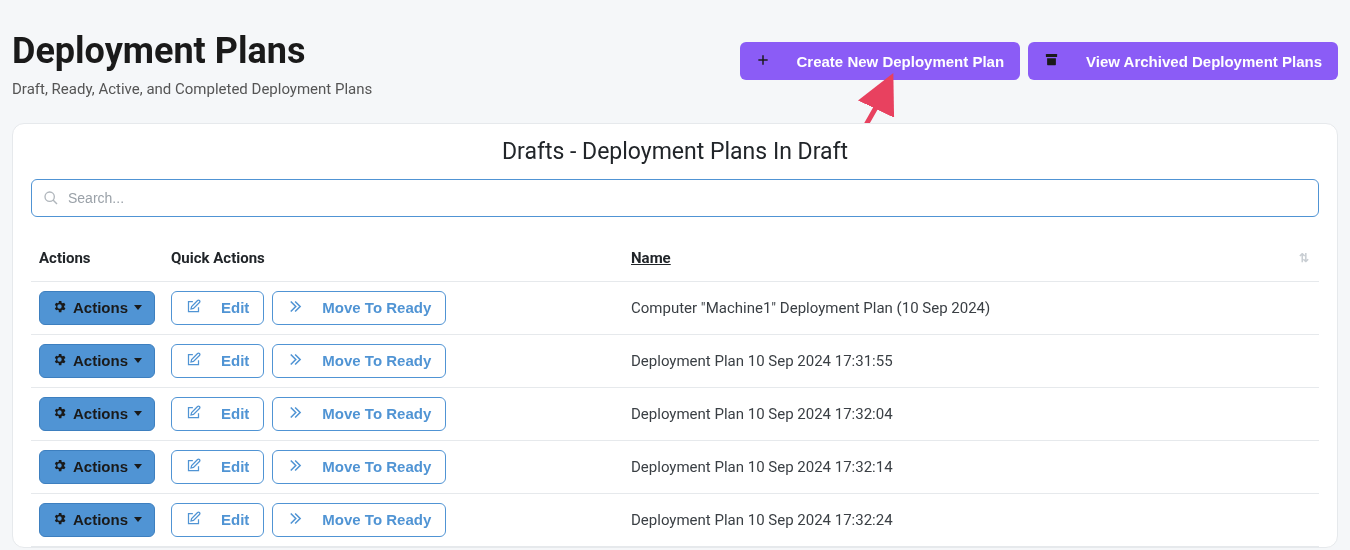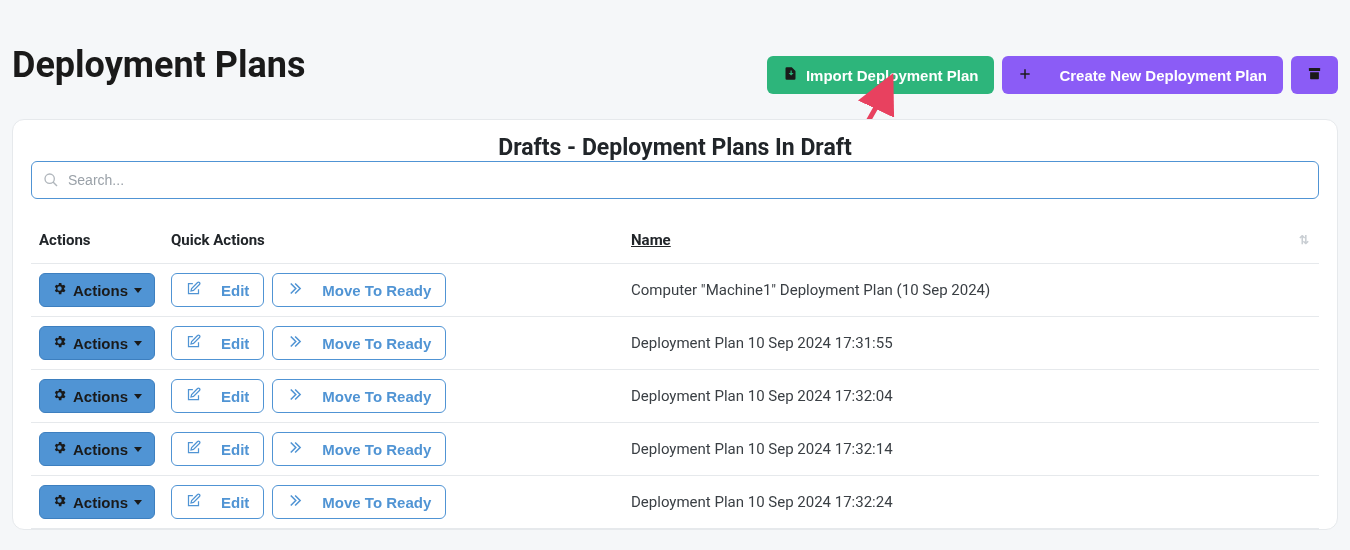--- a/index.html
+++ b/index.html
@@ -8,21 +8,21 @@
   background: #f5f7f9;
   width: 1350px;
   height: 550px;
   overflow: hidden;
   color: #212529;
 }
 .header {
   display: flex;
   justify-content: space-between;
   align-items: flex-start;
-  padding: 46px 12px 15px 12px;
+  padding: 32px 12px 15px 12px;
 }
 .title-block { display: flex; flex-direction: column; }
 .page-title { font-size: 36px; font-weight: 700; color: #1a1a1a; line-height: 1.1; }
 .page-subtitle { font-size: 15px; color: #555; margin-top: 8px; }
 .btn-row { display: flex; gap: 8px; margin-top: 10px; }
 .btn {
   display: inline-flex; align-items: center; gap: 8px;
   padding: 10px 16px; border: none; border-radius: 6px;
   font-size: 15px; font-weight: 600; cursor: pointer;
   color: #fff;
@@ -32,21 +32,21 @@
 .btn-blue svg { color: #1a1a1a; }
 .btn-green svg { color: #1a1a1a; }
 .panel {
   margin: 10px 12px 0 12px;
   background: #fff;
   border: 1px solid #e6e9ec;
   border-radius: 12px;
   padding: 14px 18px 0 18px;
   position: relative;
 }
-.panel-title { text-align: center; font-size: 23px; font-weight: 700; }
+.panel-title { text-align: center; font-size: 23px; font-weight: 400; margin-bottom: 14px; }
 .search-wrap {
   position: relative;
   margin-bottom: 18px;
 }
 .search-wrap svg {
   position: absolute; left: 12px; top: 50%; transform: translateY(-50%);
   width: 16px; height: 16px; color: #b0b6bc;
 }
 .search-input {
   width: 100%; height: 38px;
@@ -91,46 +91,40 @@
   pointer-events: none;
 }
 .arrow-annotation svg { width: 90px; height: 110px; }
 </style>
 </head>
 <body>
 
 <div class="header">
   <div class="title-block">
     <h1 class="page-title">Deployment Plans</h1>
+    <div class="page-subtitle">Draft, Ready, Active, and Completed Deployment Plans</div>
   </div>
   <div class="btn-row">
-    <button class="btn btn-green">
-      <span>
-        <svg width="15" height="15" viewBox="0 0 24 24" fill="currentColor">
-            <path d="M14 2H6a2 2 0 0 0-2 2v16a2 2 0 0 0 2 2h12a2 2 0 0 0 2-2V8l-6-6zM13 15l-4-4h3V7h2v4h3l-4 4z"></path>
-          </svg>
-      </span>
-      <span>Import Deployment Plan</span>
-    </button>
     <button class="btn btn-blue">
       <span>
         <svg width="14" height="14" viewBox="0 0 24 24" fill="none" stroke="currentColor" stroke-width="2.5">
             <line x1="12" y1="4" x2="12" y2="20"></line>
             <line x1="4" y1="12" x2="20" y2="12"></line>
           </svg>
       </span>
       <span>Create New Deployment Plan</span>
     </button>
     <button class="btn btn-blue">
       <span>
         <svg width="15" height="15" viewBox="0 0 24 24" fill="currentColor">
             <rect x="3" y="3" width="18" height="5" rx="1"></rect>
             <path d="M5 10h14v10a1 1 0 0 1-1 1H6a1 1 0 0 1-1-1V10zm4 3h6v2H9v-2z"></path>
           </svg>
       </span>
+      <span>View Archived Deployment Plans</span>
     </button>
   </div>
 </div>
 
 <div class="arrow-annotation">
   <svg viewBox="0 0 90 110">
     <defs>
       <marker id="ah" markerWidth="8" markerHeight="8" refX="6" refY="4" orient="auto">
         <path d="M0,0 L8,4 L0,8 Z" fill="#e8415f"></path>
       </marker>

